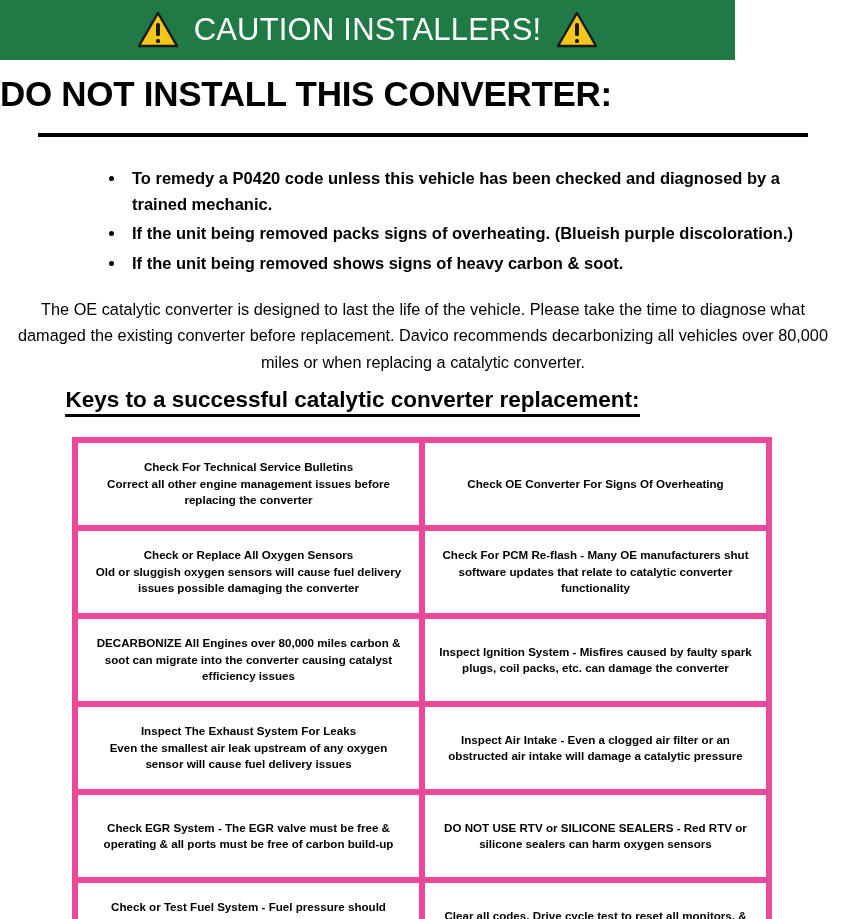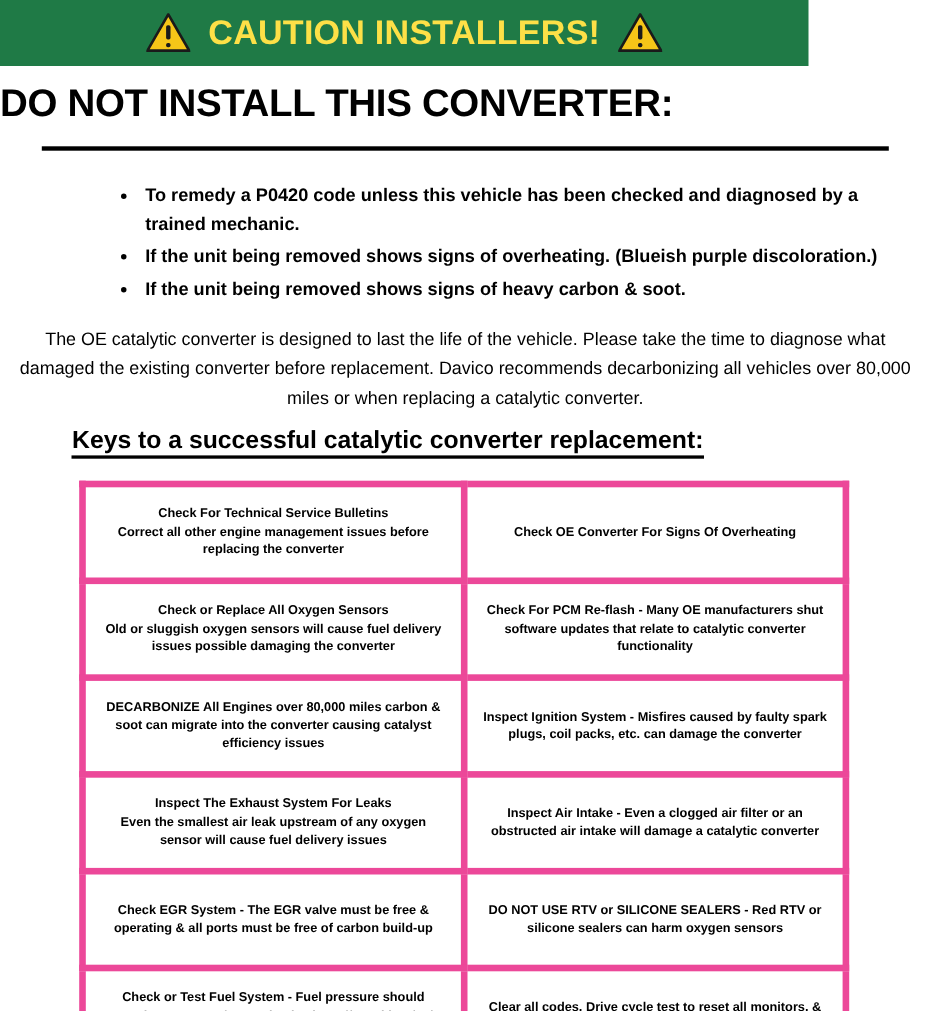--- a/index.html
+++ b/index.html
@@ -28,23 +28,23 @@
     top: 0;
     width: 735px;
     height: 60px;
     background: #1f7a46;
     display: flex;
     align-items: center;
     justify-content: center;
     gap: 16px;
   }
   .banner-text {
-    color: #fde047;
+    color: #ffffff;
     font-size: 31px;
-    font-weight: bold;
+    font-weight: normal;
     letter-spacing: 0.2px;
     white-space: nowrap;
   }
   .warn-tri {
     width: 40px;
     height: 36px;
     flex: 0 0 auto;
     display: block;
   }
 
@@ -151,21 +151,21 @@
       <rect x="18" y="27" width="4" height="4" rx="1.6" fill="#1a1a1a"></rect>
     </svg>
   </div>
 
   <div class="headline">DO NOT INSTALL THIS CONVERTER:</div>
 
   <div class="rule"></div>
 
   <ul class="bullets">
     <li>To remedy a P0420 code unless this vehicle has been checked and diagnosed by a trained mechanic.</li>
-    <li>If the unit being removed shows signs of overheating. (Blueish purple discoloration.)</li>
+    <li>If the unit being removed packs signs of overheating. (Blueish purple discoloration.)</li>
     <li>If the unit being removed shows signs of heavy carbon &amp; soot.</li>
   </ul>
 
   <div class="para">The OE catalytic converter is designed to last the life of the vehicle. Please take the time to diagnose what damaged the existing converter before replacement. Davico recommends decarbonizing all vehicles over 80,000 miles or when replacing a catalytic converter.</div>
 
   <div class="subtitle">
     <span>Keys to a successful catalytic converter replacement:</span>
   </div>
 
   <table class="table">
@@ -177,21 +177,21 @@
       <tr>
         <td>Check or Replace All Oxygen Sensors<br>Old or sluggish oxygen sensors will cause fuel delivery issues possible damaging the converter</td>
         <td>Check For PCM Re-flash - Many OE manufacturers shut software updates that relate to catalytic converter functionality</td>
       </tr>
       <tr>
         <td>DECARBONIZE All Engines over 80,000 miles carbon &amp; soot can migrate into the converter causing catalyst efficiency issues</td>
         <td>Inspect Ignition System - Misfires caused by faulty spark plugs, coil packs, etc. can damage the converter</td>
       </tr>
       <tr>
         <td>Inspect The Exhaust System For Leaks<br>Even the smallest air leak upstream of any oxygen sensor will cause fuel delivery issues</td>
-        <td>Inspect Air Intake - Even a clogged air filter or an obstructed air intake will damage a catalytic converter</td>
+        <td>Inspect Air Intake - Even a clogged air filter or an obstructed air intake will damage a catalytic pressure</td>
       </tr>
       <tr>
         <td>Check EGR System - The EGR valve must be free &amp; operating &amp; all ports must be free of carbon build-up</td>
         <td>DO NOT USE RTV or SILICONE SEALERS - Red RTV or silicone sealers can harm oxygen sensors</td>
       </tr>
       <tr>
         <td>Check or Test Fuel System - Fuel pressure should remain constant after engine is shut off.  Leaking fuel injectors can damage the converter.</td>
         <td>Clear all codes,  Drive cycle test to reset all monitors, &amp; Complete the warranty card</td>
       </tr>
     </tbody>

